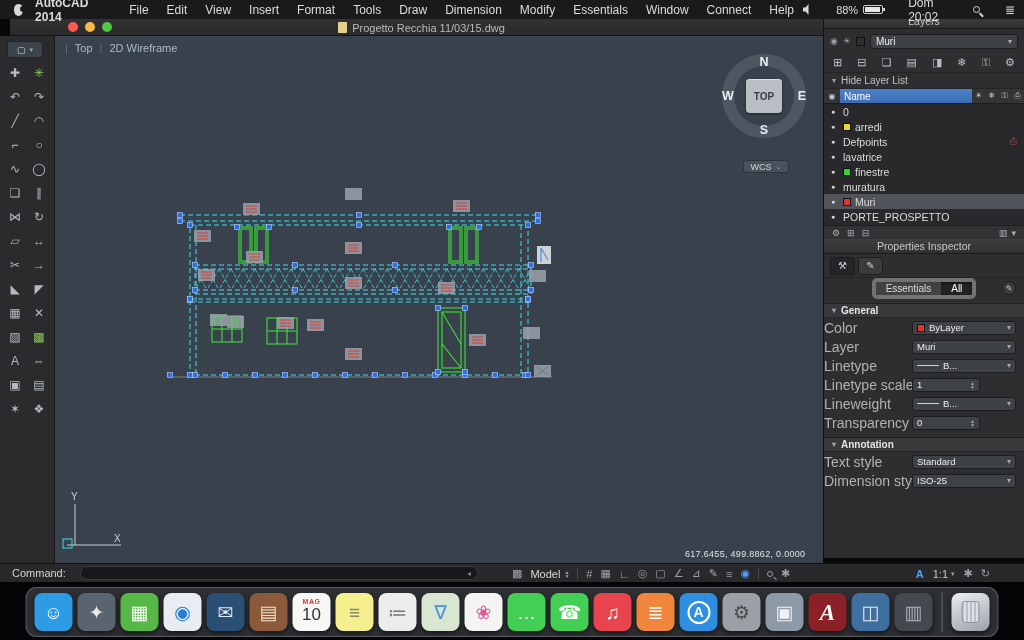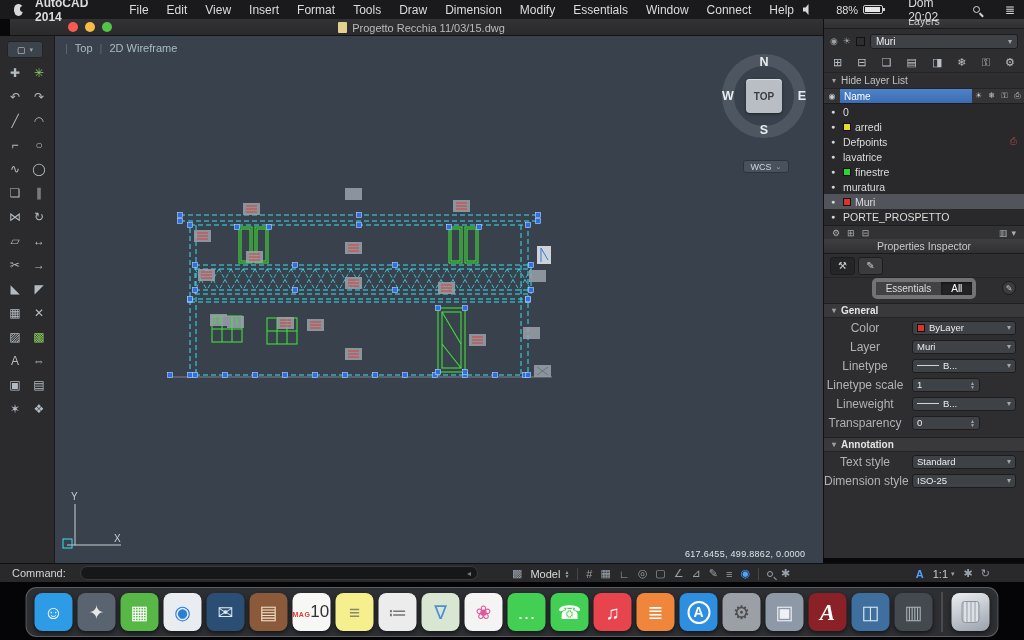--- a/index.html
+++ b/index.html
@@ -105,37 +105,37 @@
   .insp-tabs{height:24px;flex:none;display:flex;align-items:center;gap:3px;padding:2px 6px;border-bottom:1px solid #242426}
   .itab{width:25px;height:18px;background:#3b3b3d;border:1px solid #1c1c1e;border-radius:3px;display:flex;align-items:center;justify-content:center;color:#c6ccd2;font-size:10px}
   .itab.sel{background:#252527}
   .segment-row{height:20px;flex:none;display:flex;align-items:center;justify-content:center;position:relative}
   .segmented{display:flex;border:4px solid #737373;border-radius:5px;overflow:hidden}
   .seg{padding:1px 10px;font-size:10px;background:#424245;color:#dddddd}
   .seg.sel{background:#232325;color:#ffffff;box-shadow:inset 0 1px 3px rgba(0,0,0,.6)}
   .seg-edit{position:absolute;right:8px;width:14px;height:14px;border-radius:50%;background:#3c3c3e;border:1px solid #1c1c1e;color:#c0c6cc;font-size:8px;display:flex;align-items:center;justify-content:center}
   .psec-h{height:15px;display:flex;align-items:center;gap:5px;padding:0 8px;background:#39393b;border-top:1px solid #202022;border-bottom:1px solid #242426;font-weight:bold;color:#e4e4e4;font-size:10px;margin-top:5px}
   .prow{height:19px;display:flex;align-items:center;padding-right:8px}
-  .plab{width:88px;text-align:center;color:#b2b2b2;font-size:12px;padding-right:6px;flex:none;white-space:nowrap}
+  .plab{width:88px;text-align:left;color:#b2b2b2;font-size:14px;padding-right:6px;flex:none;white-space:nowrap}
   .pdrop{flex:1;height:14px;background:#3e4146;border:1px solid #1d1d1f;border-radius:3px;display:flex;align-items:center;gap:4px;padding:0 4px;font-size:9.5px;color:#ececec;min-width:0}
   .pchev{margin-left:auto;color:#a6a6a6;font-size:8px}
   .psw{width:8px;height:8px;border:1px solid #111;flex:none}
   .pline{width:22px;height:0;border-top:1.5px solid #cfd4d8;flex:none}
   .pval{white-space:nowrap;overflow:hidden;text-overflow:ellipsis}
   .pstep{width:68px;height:14px;background:#3e4146;border:1px solid #1d1d1f;border-radius:3px;display:flex;align-items:center;padding:0 4px;font-size:9.5px;color:#ececec}
   .parr{margin-left:auto;display:flex;flex-direction:column;font-size:5px;line-height:4px;color:#a6a6a6}
 
   
   .desk-bottom{position:absolute;top:582px;left:0;width:1024px;height:58px;background:#050507;z-index:30}
   .dock{position:absolute;left:50%;transform:translateX(-50%);bottom:3px;height:50px;background:rgba(96,99,106,.45);border:1px solid rgba(255,255,255,.22);border-radius:11px;display:flex;align-items:center;padding:0 8px;gap:5px}
   .dock-item{width:38px;height:38px;border-radius:8px;display:flex;align-items:center;justify-content:center;box-shadow:0 2px 4px rgba(0,0,0,.55);position:relative;flex:none}
   .dock-glyph{font-size:19px;line-height:1}
   .dock-glyph.circ{border:2px solid #fff;border-radius:50%;width:23px;height:23px;display:flex;align-items:center;justify-content:center;font-size:14px;font-weight:bold}
   .dock-glyph.acad{font-family:"Liberation Serif",serif;font-style:italic;font-weight:bold;font-size:23px}
-  .dock-item.cal{background:#f7f7f5;flex-direction:row;justify-content:flex-start}
+  .dock-item.cal{background:#f7f7f5;flex-direction:column;justify-content:flex-start}
   .cal-mo{color:#e03a34;font-size:7px;font-weight:bold;line-height:9px;margin-top:4px;letter-spacing:.5px}
   .cal-day{color:#333;font-size:17px;line-height:18px}
   .dock-sep{width:1px;height:40px;background:rgba(255,255,255,.28);margin:0 4px;flex:none}
   .dock-item.trash{background:linear-gradient(160deg,#eceff3,#99a1ab)}
   .trash-lines{width:18px;height:22px;background:repeating-linear-gradient(90deg,#b9bfc7 0 2px,#dde1e6 2px 4px);border-radius:3px 3px 4px 4px;border:1px solid #8d949d}
 </style>
 </head>
 <body>
 
 <div class="menubar">

